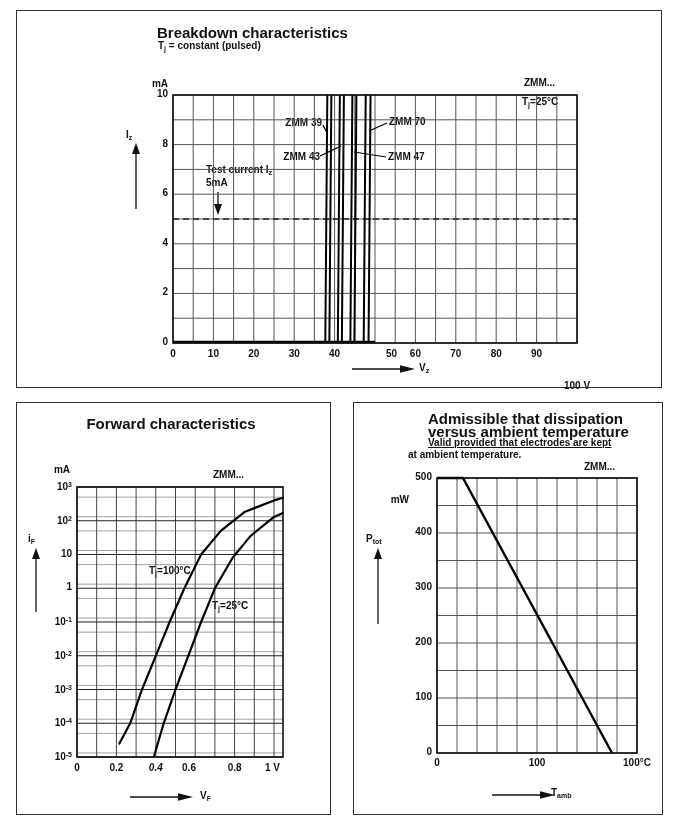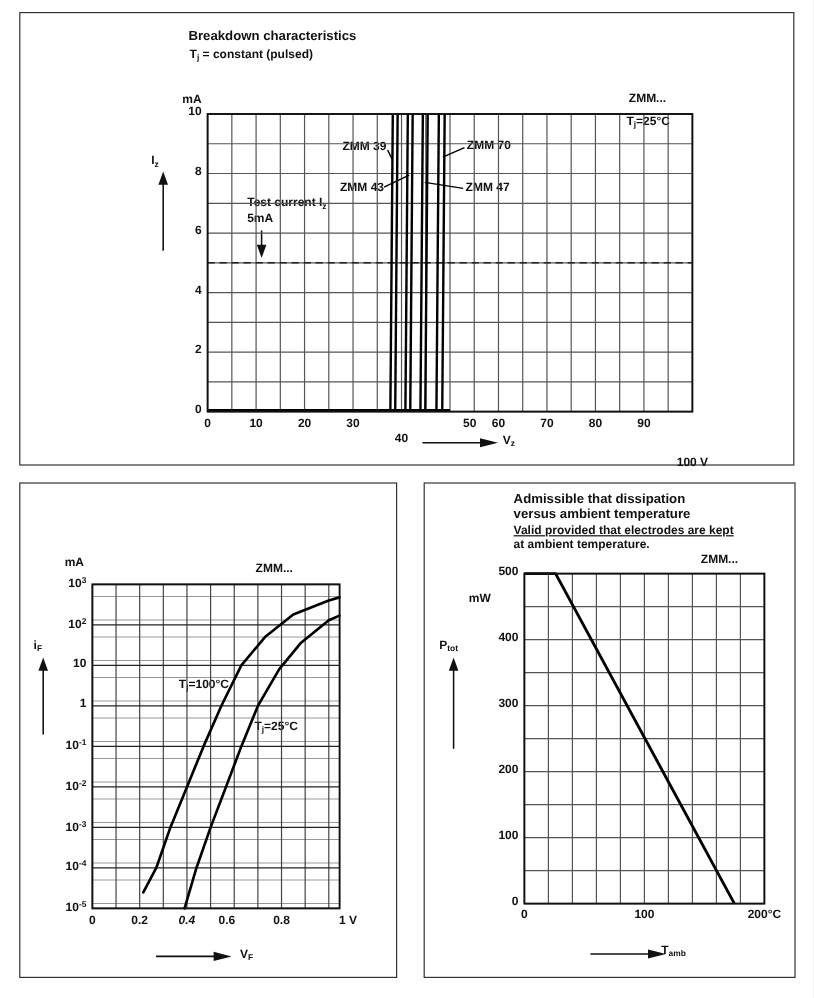--- a/index.html
+++ b/index.html
@@ -1,20 +1,20 @@
 <!DOCTYPE html>
 <html><head>
 <meta charset="utf-8">
 <style>
   html,body{margin:0;padding:0;background:#e8e8e8;}
   .page{position:relative;width:678px;height:832px;background:#ffffff;
         font-family:"Liberation Sans",sans-serif;color:#111;font-weight:bold;overflow:hidden;}
   .box{position:absolute;border:1.5px solid #333;background:#fff;box-sizing:border-box;}
   .lbl{position:absolute;font-size:10px;line-height:1.2;white-space:nowrap;}
-  .title{font-size:11px;}
+  .title{font-size:15px;}
   .ctr{text-align:center;}
   .rt{text-align:right;}
   sub{font-size:0.7em;vertical-align:-0.25em;}
   sup{font-size:0.7em;vertical-align:0.45em;}
   .tick{position:absolute;font-size:10px;line-height:1;white-space:nowrap;}
   svg{position:absolute;overflow:visible;}
   .arrow{position:absolute;}
 </style>
 </head>
 <body>
@@ -99,20 +99,21 @@
       <line x1="0" y1="247" x2="202" y2="247" stroke="#000" stroke-width="2.5"></line>
       <line x1="150" y1="30" x2="154" y2="38" stroke="#000" stroke-width="1.2"></line>
       <line x1="147" y1="61" x2="168" y2="51" stroke="#000" stroke-width="1.2"></line>
       <line x1="213" y1="62" x2="181" y2="57" stroke="#000" stroke-width="1.2"></line>
       <line x1="214" y1="28" x2="196" y2="36" stroke="#000" stroke-width="1.2"></line>
       <rect x="0" y="0" width="404" height="248" fill="none" stroke="#111" stroke-width="1.6"></rect>
     </svg>
 
   <div class="box" style="left:16px;top:402px;width:315px;height:413px;"></div>
 
+  <div class="lbl title ctr" style="left:56px;top:415px;width:230px;">Forward characteristics</div>
   <div class="lbl rt" style="left:30px;top:464px;width:40px;">mA</div>
   <div class="lbl" style="left:213px;top:469px;">ZMM...</div>
 
   <div class="lbl" style="left:28px;top:533px;"><span>i</span><sub>F</sub></div>
   <svg class="arrow" style="left:30px;top:548px;" width="12" height="66">
     <line x1="6" y1="10" x2="6" y2="64" stroke="#111" stroke-width="1.3"></line>
     <polygon points="6,0 2,11 10,11" fill="#111"></polygon>
   </svg>
 
   <div class="lbl" style="left:149px;top:565px;"><span>T</span><sub>j</sub><span>=100°C</span></div>
@@ -164,21 +165,21 @@
       <path d="M42.4,256.6 L53.2,236.3 L65.0,202.5 L78.8,168.8 L92.6,135.0 L107.4,101.3 L124.1,67.5 L143.8,43.9 L167.4,25.1 L197.0,13.4 L205.9,10.8" fill="none" stroke="#000" stroke-width="2.2" stroke-linejoin="round" stroke-linecap="round"></path>
       <path d="M76.8,270.0 L86.7,236.3 L98.5,202.5 L111.3,168.8 L124.1,135.0 L137.9,101.3 L155.6,70.8 L173.4,49.1 L197.0,29.9 L205.9,26.0" fill="none" stroke="#000" stroke-width="2.2" stroke-linejoin="round" stroke-linecap="round"></path>
       <rect x="0" y="0" width="206" height="270" fill="none" stroke="#111" stroke-width="1.6"></rect>
     </svg>
 
   <div class="box" style="left:353px;top:402px;width:310px;height:413px;"></div>
 
   <div class="lbl title" style="left:428px;top:410px;">Admissible that dissipation</div>
   <div class="lbl title" style="left:428px;top:423px;">versus ambient temperature</div>
   <div class="lbl" style="left:428px;top:437px;text-decoration:underline;">Valid provided that electrodes are kept</div>
-  <div class="lbl" style="left:428px;top:449px;">at ambient temperature.</div>
+  <div class="lbl" style="left:408px;top:449px;">at ambient temperature.</div>
 
   <div class="lbl rt" style="left:369px;top:464px;width:40px;margin-top:30px;">mW</div>
   <div class="lbl" style="left:584px;top:461px;">ZMM...</div>
 
   <div class="lbl" style="left:366px;top:533px;"><span>P</span><sub>tot</sub></div>
   <svg class="arrow" style="left:372px;top:548px;" width="12" height="78">
     <line x1="6" y1="10" x2="6" y2="76" stroke="#111" stroke-width="1.3"></line>
     <polygon points="6,0 2,11 10,11" fill="#111"></polygon>
   </svg>
 
@@ -218,44 +219,44 @@
 <div class="tick" style="left: 138px; top: 89px; width: 30px; text-align: right;">10</div>
     <div class="tick" style="left: 138px; top: 138.6px; width: 30px; text-align: right;">8</div>
     <div class="tick" style="left: 138px; top: 188.2px; width: 30px; text-align: right;">6</div>
     <div class="tick" style="left: 138px; top: 237.8px; width: 30px; text-align: right;">4</div>
     <div class="tick" style="left: 138px; top: 287.4px; width: 30px; text-align: right;">2</div>
     <div class="tick" style="left: 138px; top: 337px; width: 30px; text-align: right;">0</div>
     <div class="tick" style="left: 151px; top: 349px; width: 44px; text-align: center;">0</div>
     <div class="tick" style="left: 191.4px; top: 349px; width: 44px; text-align: center;">10</div>
     <div class="tick" style="left: 231.8px; top: 349px; width: 44px; text-align: center;">20</div>
     <div class="tick" style="left: 272.2px; top: 349px; width: 44px; text-align: center;">30</div>
-    <div class="tick" style="left: 312.6px; top: 349px; width: 44px; text-align: center; margin-top: 12px;">40</div>
+    <div class="tick" style="left: 312.6px; top: 349px; width: 44px; text-align: center;">40</div>
     <div class="tick" style="left: 353px; top: 349px; width: 44px; text-align: right;">50</div>
     <div class="tick" style="left: 393.4px; top: 349px; width: 44px; text-align: center;">60</div>
     <div class="tick" style="left: 433.8px; top: 349px; width: 44px; text-align: center;">70</div>
     <div class="tick" style="left: 474.2px; top: 349px; width: 44px; text-align: center;">80</div>
     <div class="tick" style="left: 514.6px; top: 349px; width: 44px; text-align: center;">90</div>
     <div class="tick" style="left: 555px; top: 349px; width: 44px; text-align: center; margin-top: 32px;">100 V</div>
     <div class="tick" style="left: 32px; top: 481px; width: 40px; text-align: right;"><span>10</span><sup>3</sup></div>
     <div class="tick" style="left: 32px; top: 514.75px; width: 40px; text-align: right;"><span>10</span><sup>2</sup></div>
     <div class="tick" style="left: 32px; top: 548.5px; width: 40px; text-align: right;"><span>10</span></div>
     <div class="tick" style="left: 32px; top: 582.25px; width: 40px; text-align: right;"><span>1</span></div>
     <div class="tick" style="left: 32px; top: 616px; width: 40px; text-align: right;"><span>10</span><sup>-1</sup></div>
     <div class="tick" style="left: 32px; top: 649.75px; width: 40px; text-align: right;"><span>10</span><sup>-2</sup></div>
     <div class="tick" style="left: 32px; top: 683.5px; width: 40px; text-align: right;"><span>10</span><sup>-3</sup></div>
     <div class="tick" style="left: 32px; top: 717.25px; width: 40px; text-align: right;"><span>10</span><sup>-4</sup></div>
     <div class="tick" style="left: 32px; top: 751px; width: 40px; text-align: right;"><span>10</span><sup>-5</sup></div>
     <div class="tick" style="left: 59px; top: 763px; width: 36px; text-align: center;">0</div>
     <div class="tick" style="left: 98.4px; top: 763px; width: 36px; text-align: center;">0.2</div>
     <div class="tick" style="left: 137.8px; top: 763px; width: 36px; text-align: center; font-style: italic;">0.4</div>
     <div class="tick" style="left: 171px; top: 763px; width: 36px; text-align: center;">0.6</div>
     <div class="tick" style="left: 216.6px; top: 763px; width: 36px; text-align: center;">0.8</div>
-    <div class="tick" style="left: 272px; top: 763px; width: 36px; text-align: center;">1 V</div>
+    <div class="tick" style="left: 244px; top: 763px; width: 36px; text-align: right;">1 V</div>
     <div class="tick" style="left: 392px; top: 472px; width: 40px; text-align: right;">500</div>
     <div class="tick" style="left: 392px; top: 527px; width: 40px; text-align: right;">400</div>
     <div class="tick" style="left: 392px; top: 582px; width: 40px; text-align: right;">300</div>
     <div class="tick" style="left: 392px; top: 637px; width: 40px; text-align: right;">200</div>
     <div class="tick" style="left: 392px; top: 692px; width: 40px; text-align: right;">100</div>
     <div class="tick" style="left: 392px; top: 747px; width: 40px; text-align: right;">0</div>
     <div class="tick" style="left: 415px; top: 758px; width: 44px; text-align: center;">0</div>
     <div class="tick" style="left: 515px; top: 758px; width: 44px; text-align: center;">100</div>
-    <div class="tick" style="left: 615px; top: 758px; width: 44px; text-align: center;">200°C</div>
+    <div class="tick" style="left: 615px; top: 758px; width: 44px; text-align: center;">100°C</div>
   </div>
 
 </body></html>

